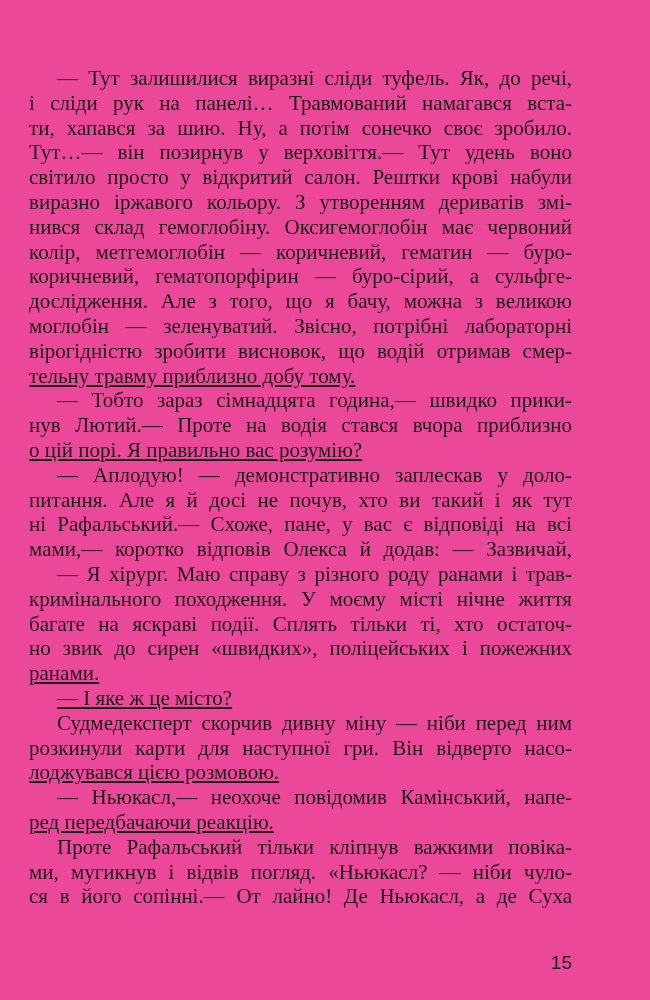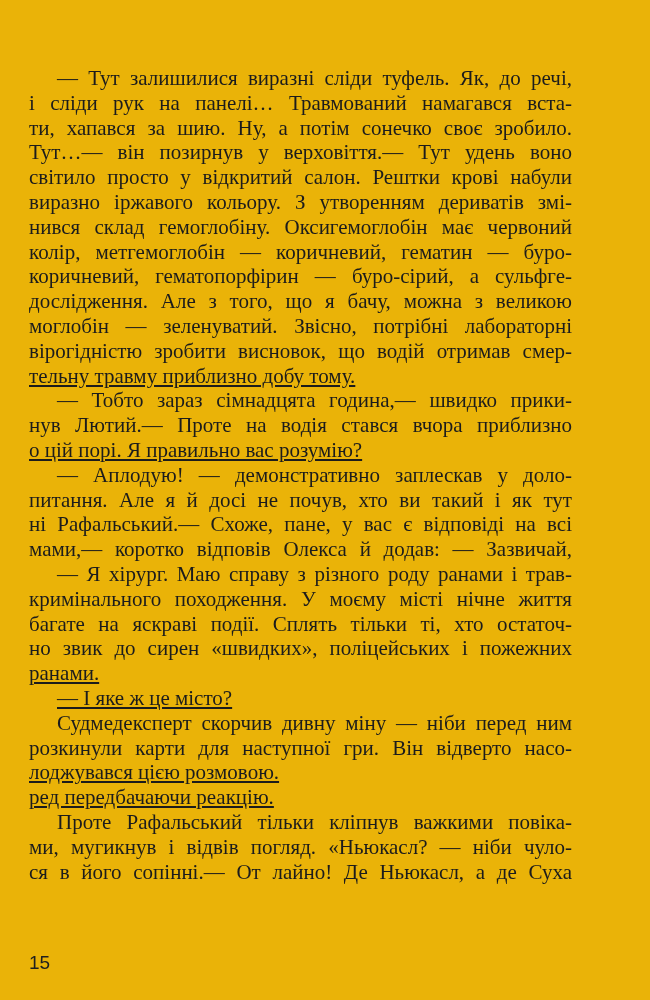--- a/index.html
+++ b/index.html
@@ -4,21 +4,21 @@
 <style>
   html, body {
     margin: 0;
     padding: 0;
     background: #ffffff;
   }
   .page {
     position: relative;
     width: 650px;
     height: 1000px;
-    background: #eab308;
+    background: #ec4899;
     overflow: hidden;
   }
   .text-block {
     position: absolute;
     left: 29px;
     top: 66px;
     width: 543px;
   }
   .line {
     font-family: "Liberation Serif", "DejaVu Serif", serif;
@@ -35,21 +35,21 @@
     -moz-text-align-last: left;
   }
   .line.indent {
     text-indent: 28px;
   }
   .folio {
     position: absolute;
     top: 952px;
     left: 29px;
     width: 543px;
-    text-align: left;
+    text-align: right;
     font-family: "Liberation Sans", "DejaVu Sans", sans-serif;
     font-size: 19px;
     line-height: 22px;
     color: #1f1f1f;
   }
 </style>
 </head>
 <body>
 
 <div class="page">
@@ -76,19 +76,20 @@
       <div class="line">мами,— коротко відповів Олекса й додав: — Зазвичай,</div>
       <div class="line indent">— Я хірург. Маю справу з різного роду ранами і трав-</div>
       <div class="line">кримінального походження. У моєму місті нічне життя</div>
       <div class="line">багате на яскраві події. Сплять тільки ті, хто остаточ-</div>
       <div class="line">но звик до сирен «швидких», поліцейських і пожежних</div>
       <div class="line last">ранами.</div>
       <div class="line indent last">— І яке ж це місто?</div>
       <div class="line indent">Судмедексперт скорчив дивну міну — ніби перед ним</div>
       <div class="line">розкинули карти для наступної гри. Він відверто насо-</div>
       <div class="line last">лоджувався цією розмовою.</div>
+      <div class="line indent">— Ньюкасл,— неохоче повідомив Камінський, напе-</div>
       <div class="line last">ред передбачаючи реакцію.</div>
       <div class="line indent">Проте Рафальський тільки кліпнув важкими повіка-</div>
       <div class="line">ми, мугикнув і відвів погляд. «Ньюкасл? — ніби чуло-</div>
       <div class="line">ся в його сопінні.— От лайно! Де Ньюкасл, а де Суха</div>
     </div>
   <div class="folio">15</div>
 </div>
 
 </body></html>

